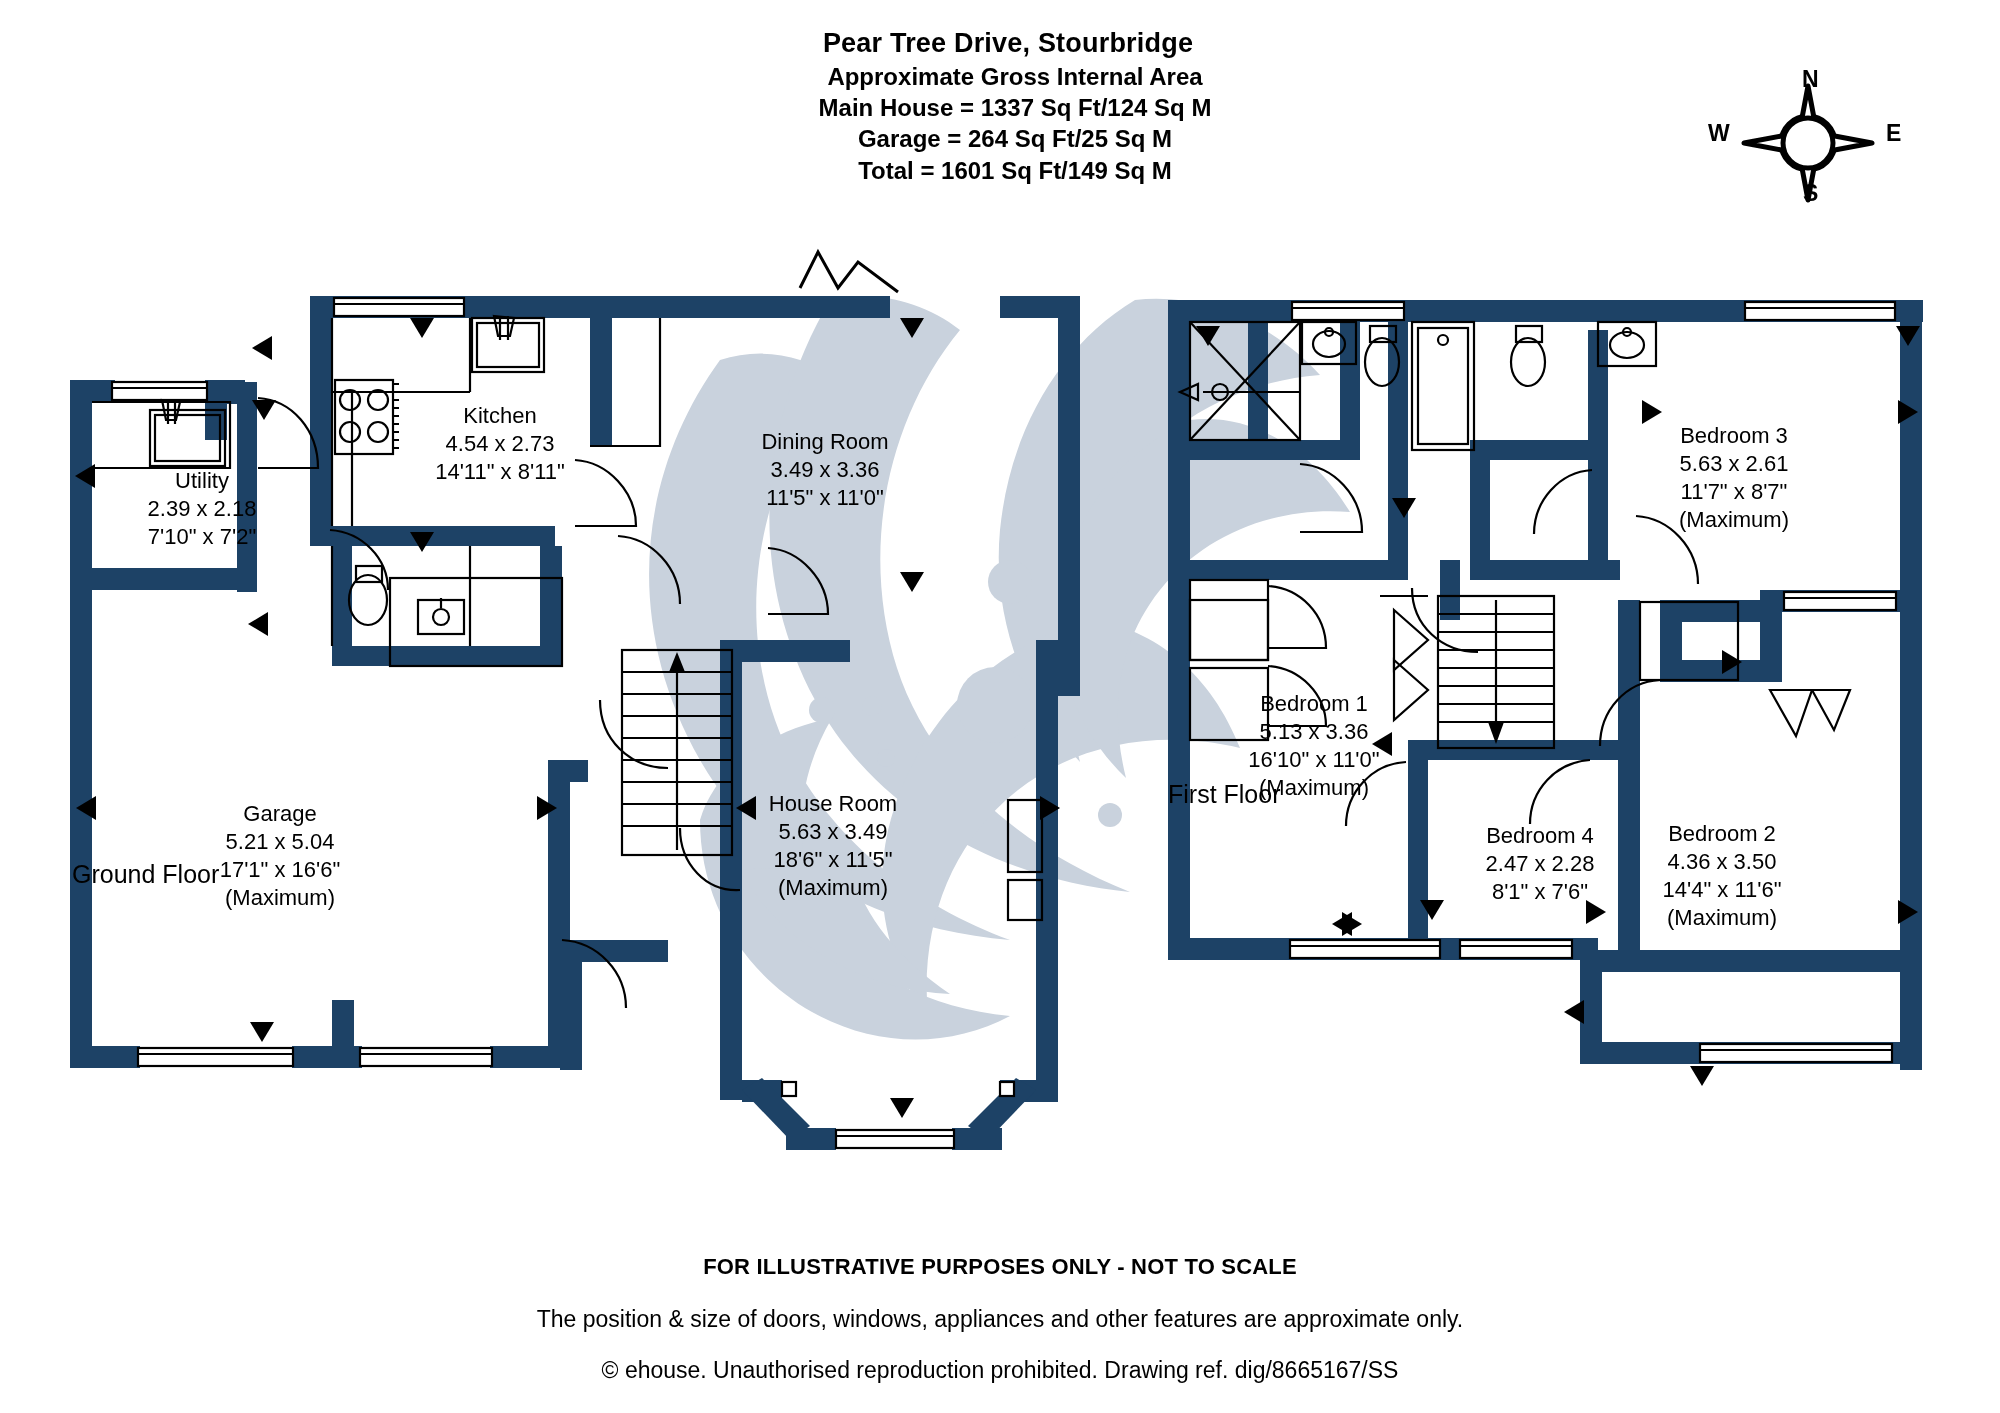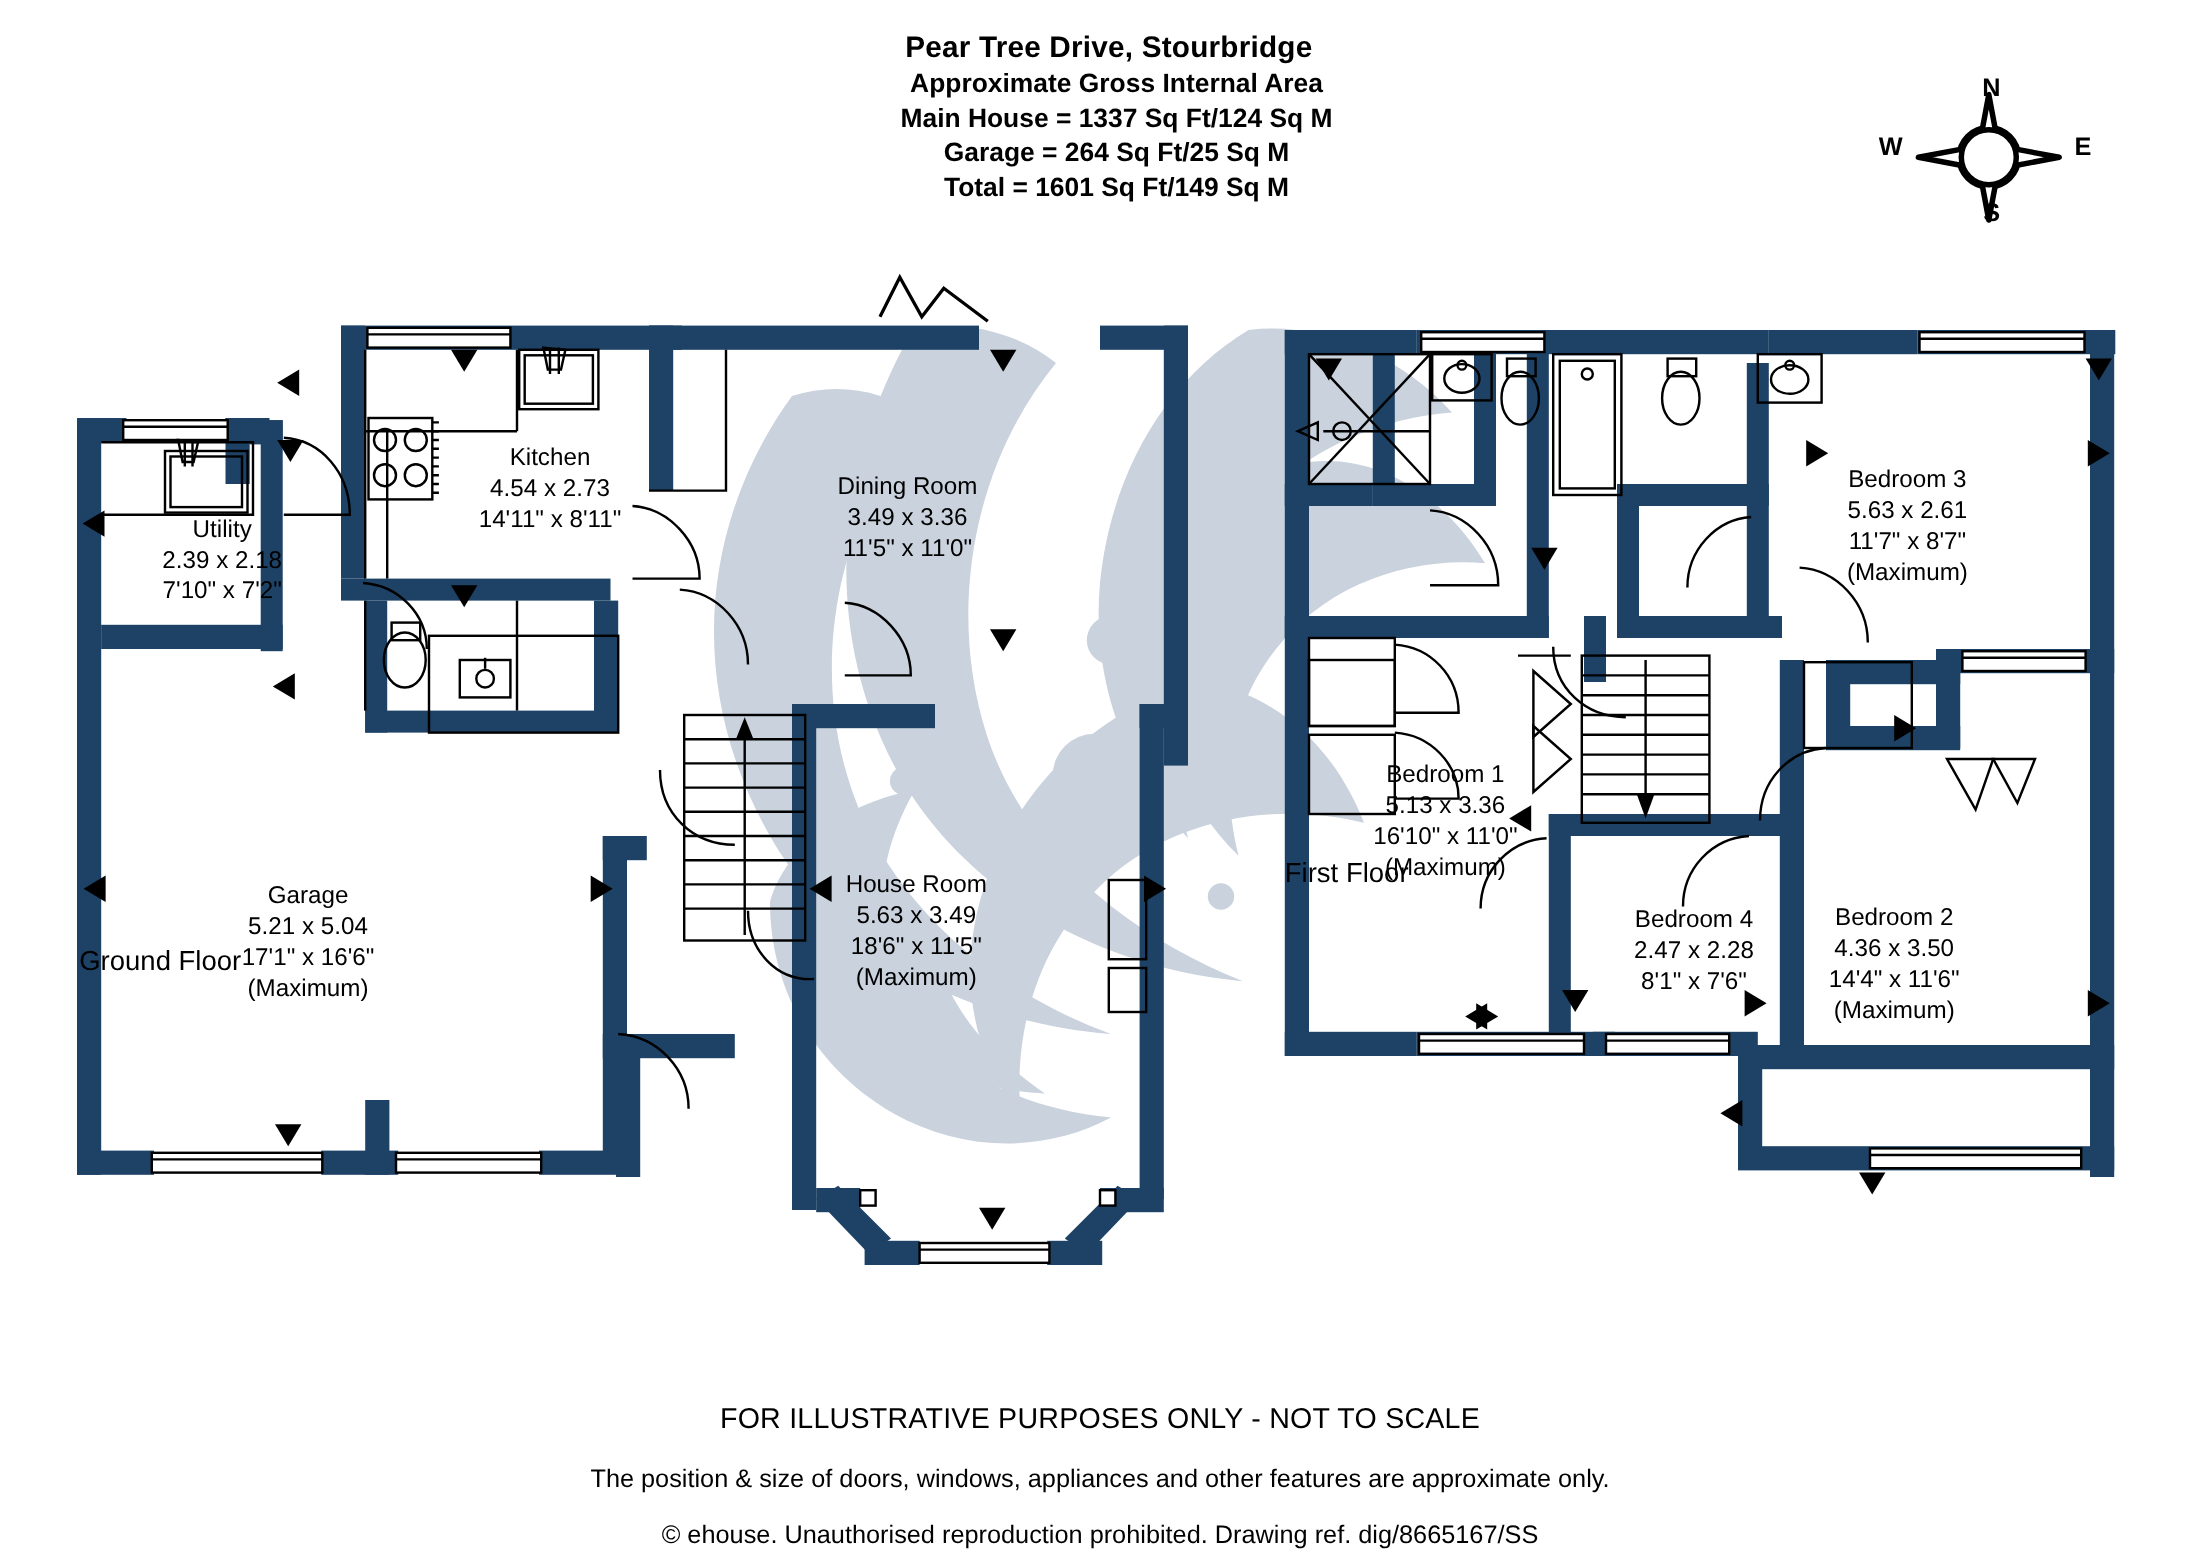--- a/index.html
+++ b/index.html
@@ -33,21 +33,21 @@
 
   
   .floor-caption{position:absolute;font-size:25px;font-weight:normal;}
   #caption-ground{left:72px;top:860px;}
   #caption-first{left:1168px;top:780px;}
 
   
   #footer-block{
     position:absolute;left:0;top:1254px;width:2000px;text-align:center;
   }
-  #footer-block .f1{font-size:26px;font-weight:normal;letter-spacing:.2px;margin-top:20px;}
+  #footer-block .f1{font-size:22px;font-weight:bold;letter-spacing:.2px;}
   #footer-block .f2{font-size:23px;margin-top:26px;}
   #footer-block .f3{font-size:23px;margin-top:24px;}
 
   
   .room-label{
     position:absolute;text-align:center;font-size:22px;line-height:1.28;
     white-space:nowrap;
   }
   .room-label .rn{display:block;}
   .room-label .rd{display:block;}

